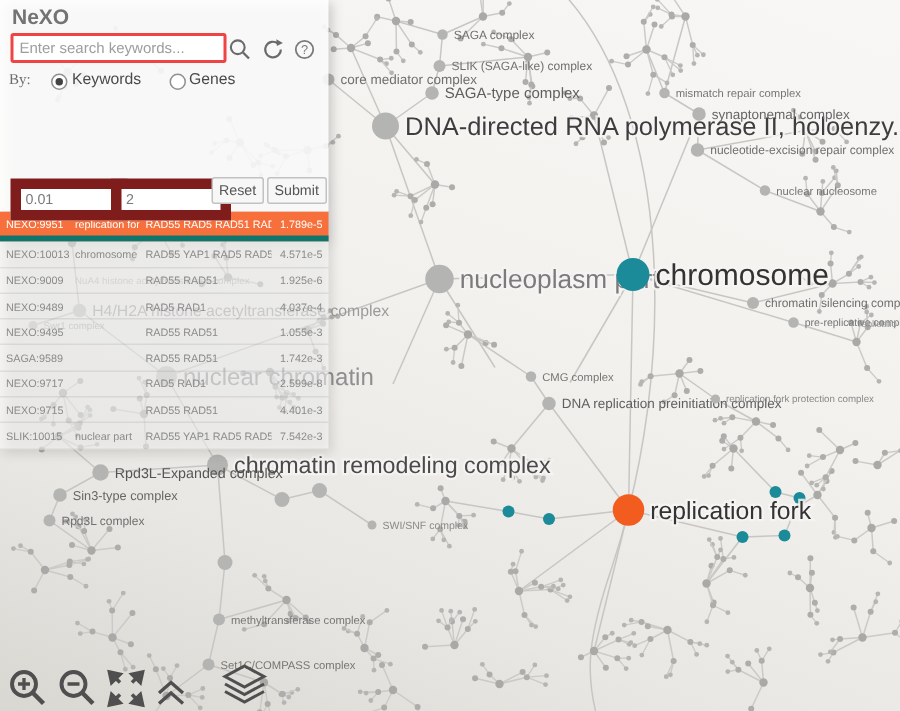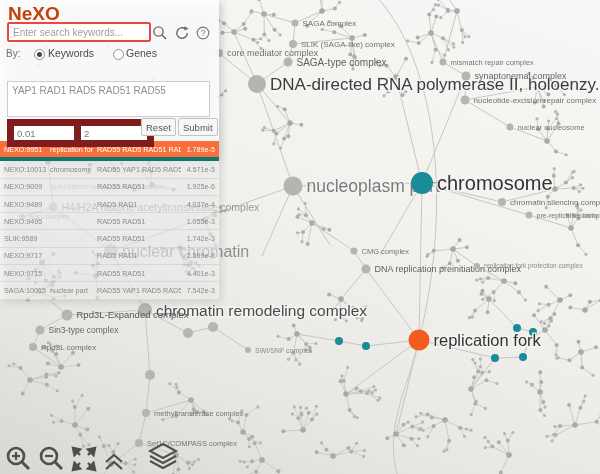--- a/index.html
+++ b/index.html
@@ -9,26 +9,26 @@
     font-family:"Liberation Sans",sans-serif;
     background:linear-gradient(200deg,#f8f7f5 0%,#f2f1ee 45%,#e9e7e3 75%,#d9d7d2 100%);
   }
   #app{position:absolute;inset:0;width:600px;height:474px;}
   svg#net{position:absolute;left:0;top:0;}
   svg text{font-family:"Liberation Sans",sans-serif;}
 
   
   .panel{position:absolute;left:0;top:0;width:219px;filter:drop-shadow(2px 2px 4px rgba(0,0,0,0.22));}
   .panel-top{position:relative;width:219px;height:141px;background:rgba(255,255,255,0.88);}
-  .app-title{position:absolute;left:8px;top:3px;font-size:19px;font-weight:bold;color:#c2410c;}
+  .app-title{position:absolute;left:8px;top:3px;font-size:14px;font-weight:bold;color:#737373;}
   .search-input{position:absolute;left:7px;top:22px;width:132px;height:16px;border:2px solid #ef4444;
     border-radius:2px;background:#fff;font-size:10px;color:#666;padding:0 4px;outline:none;}
   .search-input::placeholder{color:#9d9d9d;}
   .icon-btn{position:absolute;background:none;border:none;padding:0;margin:0;cursor:pointer;line-height:0;}
-  .by-label{position:absolute;left:6px;top:48px;font-size:10px;color:#6e6e6e;}
+  .by-label{position:absolute;left:6px;top:48px;font-size:10px;color:#6e6e6e;font-family:Liberation Serif, serif;}
   .radio{position:absolute;width:9px;height:9px;border:1px solid #909090;border-radius:50%;background:#fff;}
   .radio.sel::after{content:"";position:absolute;left:2px;top:2px;width:5px;height:5px;border-radius:50%;background:#444;}
   .radio-label{position:absolute;font-size:10.5px;color:#4a4a4a;}
   .te-heading{position:absolute;left:7px;top:63px;font-size:13px;color:#8b8b8b;}
   .query-box{position:absolute;left:7px;top:81px;width:193px;height:28px;border:1px solid #cdcdcd;
     background:rgba(255,255,255,0.92);font-size:10px;color:#8f8f8f;padding:3px 4px;resize:none;outline:none;
     font-family:"Liberation Sans",sans-serif;}
   .param{position:absolute;top:119px;height:14px;border:7px solid #7f1d1d;background:#fff;
     font-size:9.5px;color:#7a7a7a;padding:0 3px;outline:none;}
   .p1{left:7px;width:58px;} .p2{left:74px;width:60px;}
@@ -1382,21 +1382,20 @@
         </svg>
       </button>
 
       <span class="by-label">By:</span>
       <span class="radio sel" style="left:34px;top:49px;"></span>
       <span class="radio-label" style="left:48px;top:47px;">Keywords</span>
       <span class="radio" style="left:113px;top:49px;"></span>
       <span class="radio-label" style="left:126px;top:47px;text-align:right;">Genes</span>
 
 
-      <textarea class="query-box" style="">YAP1 RAD1 RAD5 RAD51 RAD55</textarea>
 
       <input class="param p1" type="text" value="0.01" style="">
       <input class="param p2" type="text" value="2" style="">
       <button class="pbtn reset">Reset</button>
       <button class="pbtn submit">Submit</button>
     </div>
 
     <div class="results" id="results">
         <div class="rrow hl">
           <div>NEXO:9951</div>
@@ -1422,39 +1421,39 @@
           <div>RAD5 RAD1</div>
           <div class="cv">4.037e-4</div>
         </div>
         <div class="rrow">
           <div>NEXO:9495</div>
           <div></div>
           <div>RAD55 RAD51</div>
           <div class="cv">1.055e-3</div>
         </div>
         <div class="rrow">
-          <div>SLIK:9589</div>
+          <div>SAGA:9589</div>
           <div></div>
           <div>RAD55 RAD51</div>
           <div class="cv">1.742e-3</div>
         </div>
         <div class="rrow">
           <div>NEXO:9717</div>
           <div></div>
           <div>RAD5 RAD1</div>
           <div class="cv">2.599e-8</div>
         </div>
         <div class="rrow">
           <div>NEXO:9715</div>
           <div></div>
           <div>RAD55 RAD51</div>
           <div class="cv">4.401e-3</div>
         </div>
         <div class="rrow">
-          <div>SAGA:10015</div>
+          <div>SLIK:10015</div>
           <div>nuclear part</div>
           <div>RAD55 YAP1 RAD5 RAD51 RAD1</div>
           <div class="cv">7.542e-3</div>
         </div>
       </div>
   </div>
 
   <div class="toolbar" id="toolbar">
       <button class="tbtn"><svg width="27" height="27">
           <circle cx="11" cy="11" r="8" fill="none" stroke="#4f4f4f" stroke-width="2.6"></circle>

